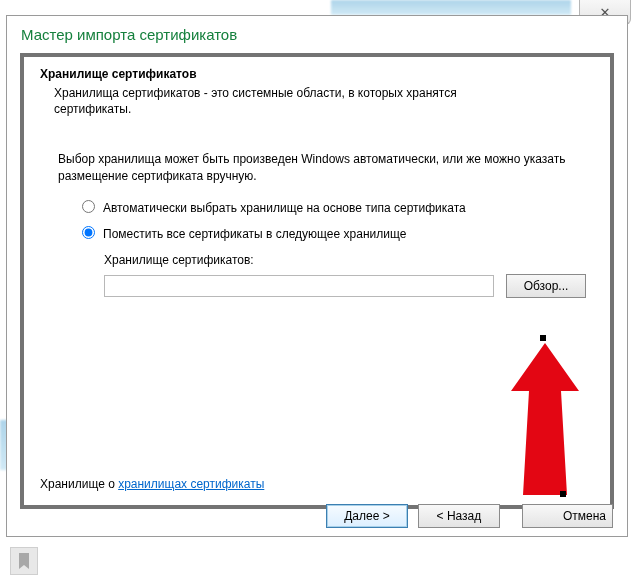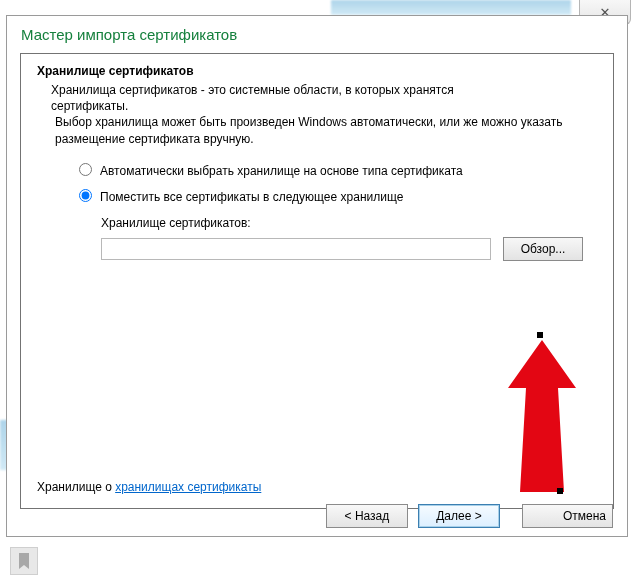--- a/index.html
+++ b/index.html
@@ -65,40 +65,41 @@
   }
 
   .wizard-title {
     padding: 10px 14px 4px 14px;
     font-size: 15px;
     color: #15803d;
   }
 
   .inner-panel {
     margin: 6px 13px 0 13px;
-    border: 1px solid #737373;
+    border: 4px solid #737373;
     height: 456px;
     padding: 10px 16px 12px 16px;
     box-sizing: border-box;
     position: relative;
     background: #fff;
   }
 
   .section-heading {
     font-weight: bold;
     font-size: 12px;
     margin-bottom: 4px;
   }
   .section-desc {
     margin: 2px 0 0 14px;
     line-height: 1.35;
     max-width: 480px;
   }
 
   .body-area {
+    margin-top: 34px;
     margin-left: 18px;
     max-width: 540px;
     line-height: 1.35;
   }
 
   .radio-group {
     margin-top: 16px;
     margin-left: 24px;
   }
   .radio-line {
@@ -256,22 +257,22 @@
       </svg>
       <div class="sel-handle" style="left:516px; top:278px;"></div>
       <div class="sel-handle" style="left:536px; top:434px;"></div>
 
       <div class="learn-more">
         <span>Хранилище о </span><a>хранилищах сертификаты</a>
       </div>
     </div>
 
     <div class="button-bar">
+      <button class="nav-btn default">Далее &gt;</button>
       <button class="nav-btn">&lt; Назад</button>
-      <button class="nav-btn default">Далее &gt;</button>
       <button class="nav-btn cancel-gap">Отмена</button>
     </div>
   </div>
 
   <div class="bookmark">
     <svg width="14" height="16" viewBox="0 0 14 16">
       <path d="M2 0 h10 v16 l-5 -4 l-5 4 z"></path>
     </svg>
   </div>
 </div>

